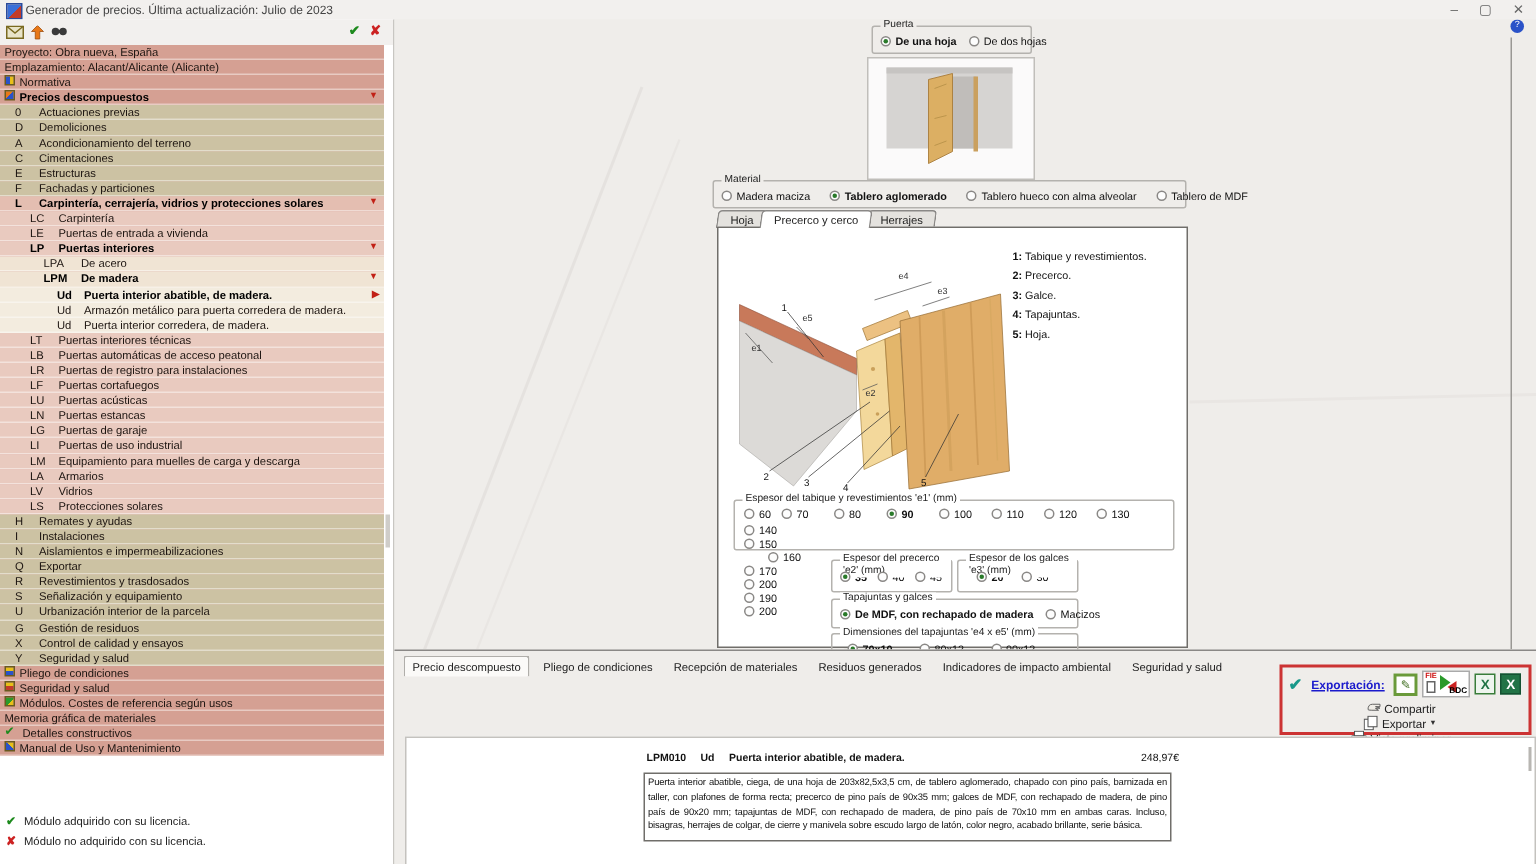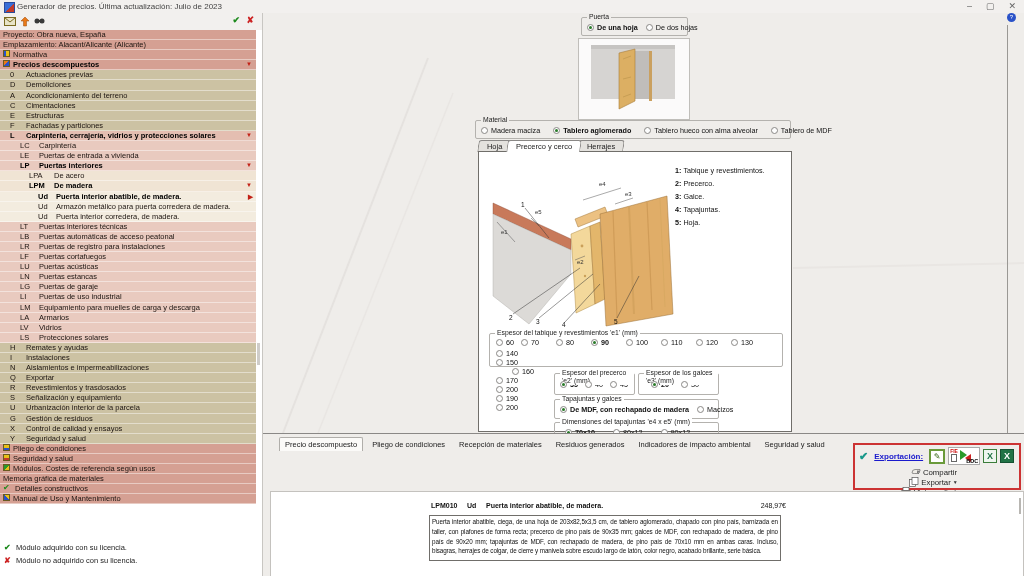--- a/index.html
+++ b/index.html
@@ -67,21 +67,21 @@
   .toptabs{left:215px;top:126px;height:13px;display:flex;align-items:flex-end;position:absolute;}
   .ttab{font-size:7.5px;padding:1px 8px 1px 8px;border:1px solid #8a8886;border-bottom:none;background:#e4e2de;
         border-radius:3px 3px 0 0;margin-right:-4px;transform:skewX(-8deg);color:#222;}
   .ttab>span{display:inline-block;transform:skewX(8deg);}
   .ttab.active{background:#ffffff;font-weight:normal;z-index:3;position:relative;}
   .tpanel{left:215px;top:138px;width:314px;height:281px;background:#ffffff;border:1px solid #706e6a;box-sizing:border-box;position:absolute;}
   .dleg-line{font-size:7.2px;line-height:13px;color:#111;}
   .dleg-num{font-weight:bold;}
   
   .bottom{left:263px;top:433px;width:761px;height:143px;background:#efedea;border-top:1px solid #8a8886;}
-  .btabs{position:absolute;left:16px;top:3px;display:flex;gap:4px;align-items:flex-end;}
+  .btabs{position:absolute;left:6px;top:3px;display:flex;gap:4px;align-items:flex-end;}
   .btab{font-size:7.5px;padding:2px 5px;color:#222;}
   .btab.active{background:#fbfaf8;border:1px solid #b0aeaa;border-bottom:none;border-radius:2px 2px 0 0;}
   .exportbox{position:absolute;right:3px;top:9px;width:168px;height:47px;border:2px solid #cc3333;background:#efedea;box-sizing:border-box;}
   .exrow{display:flex;align-items:center;height:22px;padding:0 4px;}
   .ex-check{color:#18988a;font-weight:bold;font-size:11px;margin-right:6px;}
   .ex-link{color:#1a1acc;font-weight:bold;font-size:8px;text-decoration:underline;margin-right:6px;}
   .exico{margin-right:3px;flex:none;display:inline-flex;align-items:center;justify-content:center;}
   .gen-icon{width:16px;height:15px;border:2px solid #6a9a3a;background:#fff;font-size:8px;line-height:11px;text-align:center;color:#3a6a1a;box-sizing:border-box;}
   .fie-icon{width:30px;height:16px;background:#fff;border:1px solid #aaa;position:relative;font-weight:bold;}
   .fie-t{position:absolute;left:1px;top:0px;font-size:5px;color:#cc1111;}

